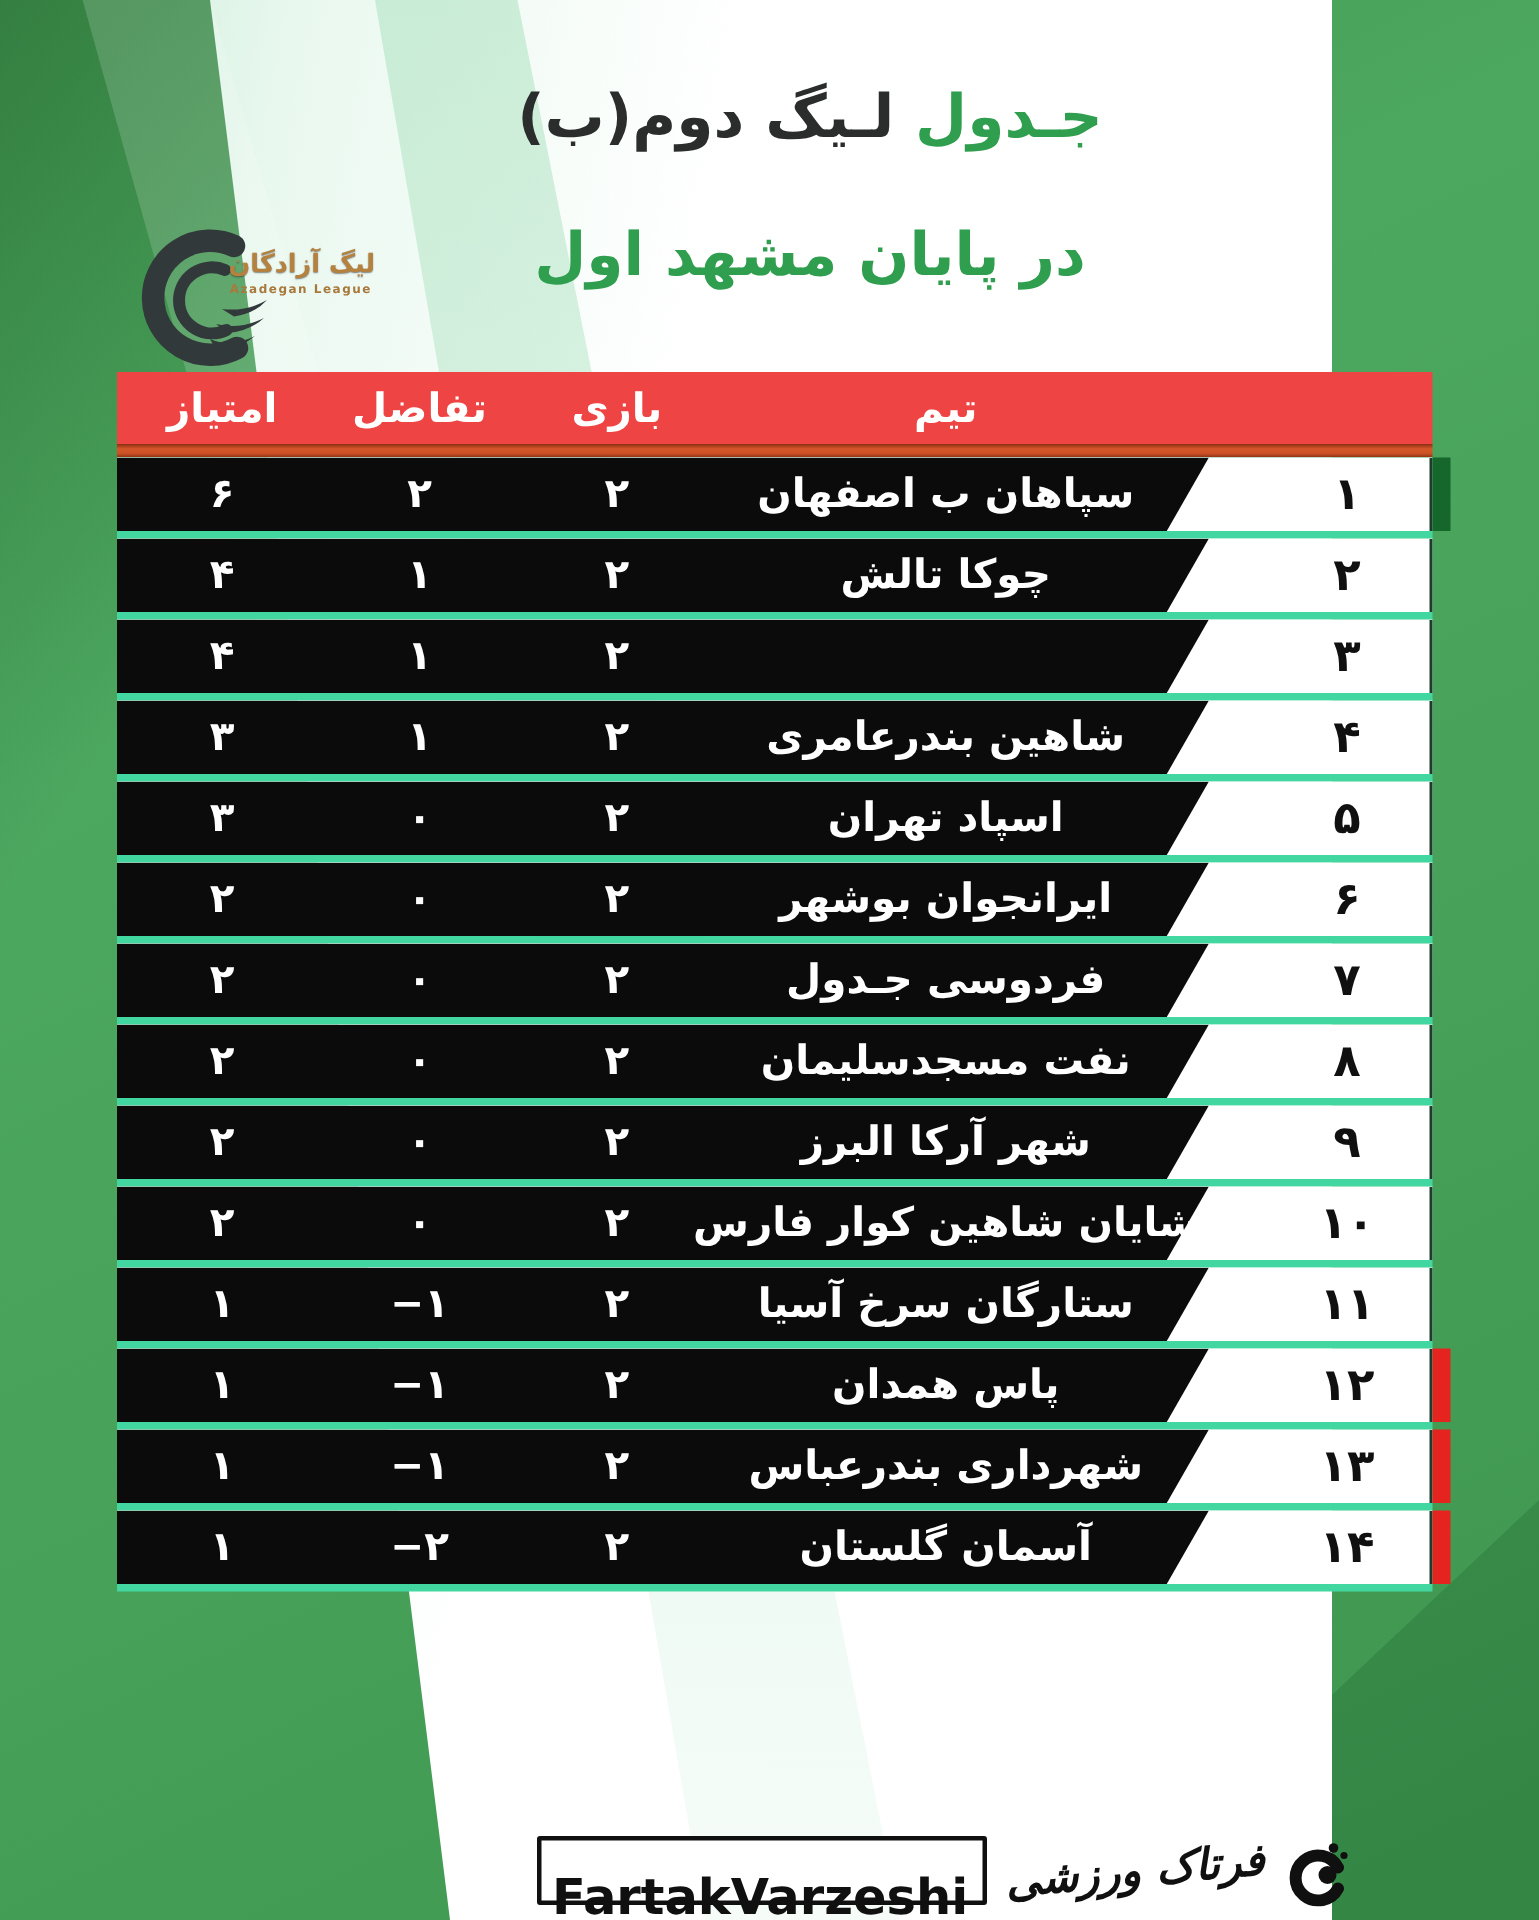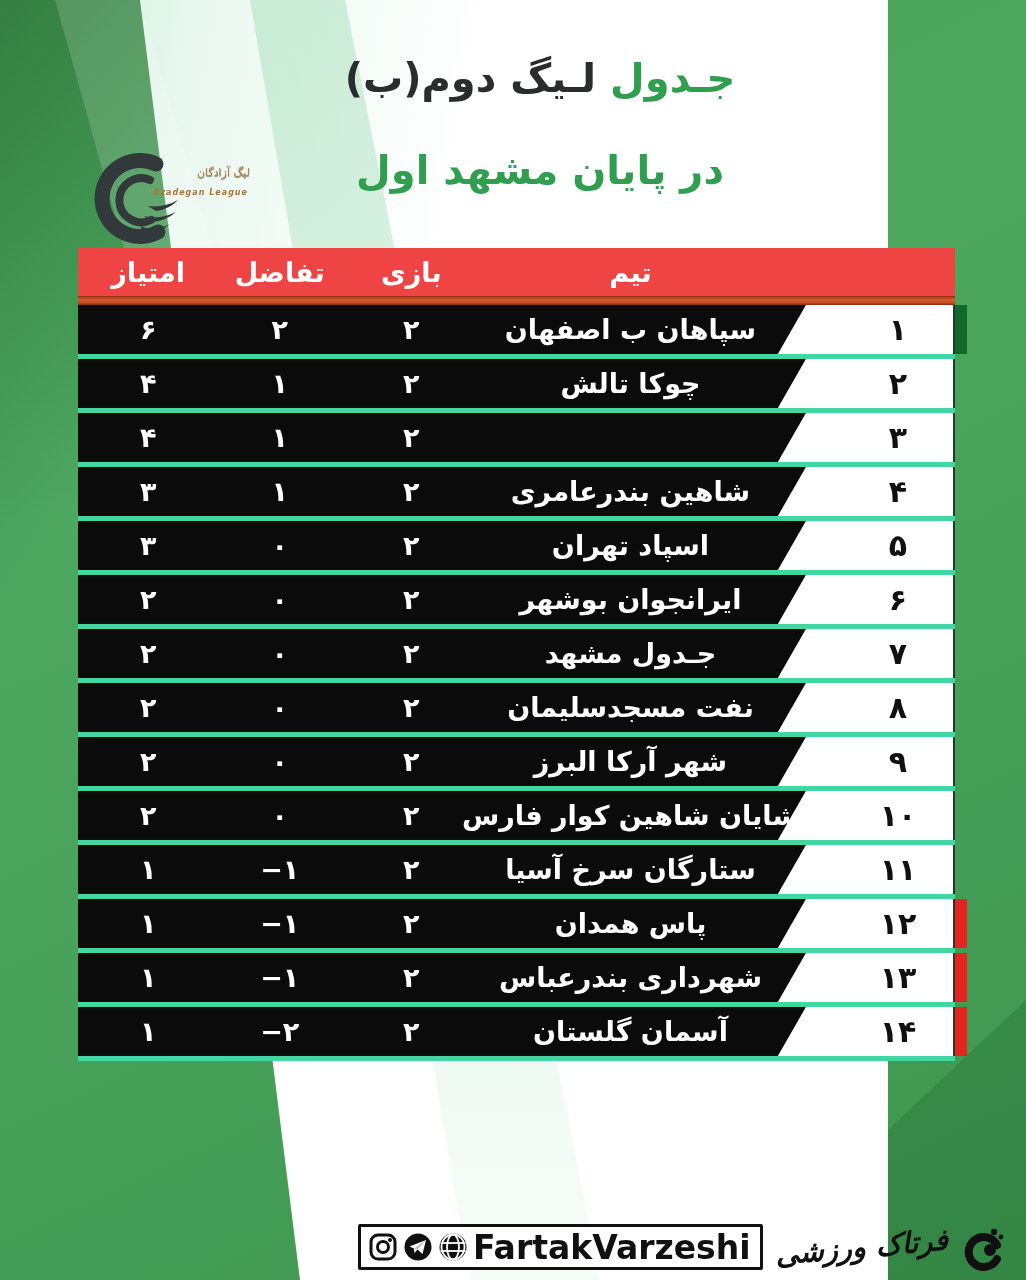--- a/index.html
+++ b/index.html
@@ -21,23 +21,23 @@
     background:linear-gradient(180deg,rgba(170,225,190,.55),rgba(220,245,230,.25));}
   .green-streak{position:absolute;inset:0;
     clip-path:polygon(55px 0,140px 0,265px 430px,175px 430px);
     background:rgba(255,255,255,.16);}
   .br-dark{position:absolute;inset:0;
     clip-path:polygon(888px 1130px,1026px 1000px,1026px 1280px,888px 1280px);
     background:rgba(0,55,20,.16);}
   
   .azadegan{position:absolute;left:82px;top:148px;width:170px;height:102px;}
   .azadegan svg{position:absolute;left:0;top:0;}
-  .az-title{position:absolute;right:2px;top:18px;font-size:11px;font-weight:400;color:#b5813e;
+  .az-title{position:absolute;right:2px;top:18px;font-size:17px;font-weight:700;color:#b5813e;
     text-shadow:0 1px 1px rgba(40,40,40,.55);}
-  .az-sub{position:absolute;right:4px;top:40px;font-size:8px;font-weight:700;color:#a8793d;letter-spacing:1px;font-style:italic;}
+  .az-sub{position:absolute;right:4px;top:40px;font-size:8px;font-weight:700;color:#a8793d;letter-spacing:1px;}
   
   .title{position:absolute;left:225px;top:32px;width:630px;text-align:center;
     font-weight:700;font-size:40px;line-height:92px;white-space:nowrap;}
   .title .green{color:#2f9e4e;}
   .title .dark{color:#2b2d2c;}
   
   .ltable{position:absolute;left:78px;top:248px;width:877px;}
   .thead{position:relative;height:48px;background:#ef4444;}
   .hrule{height:9px;background:linear-gradient(180deg,#8a2e12,#d4562a 35%,#cb5226 70%,#8a2e12);}
   .trow{position:relative;height:54px;background:#42d7a0;}
@@ -52,21 +52,21 @@
   .col-games{left:30%;width:16%;}
   .col-team{left:46%;width:34%;white-space:nowrap;}
   .col-rank{left:87%;width:13%;color:#101010;font-size:30px;font-weight:600;}
   .thead .cell{font-weight:700;}
   .marker{position:absolute;right:-12px;top:0;width:12px;height:49px;}
   .marker-green{background:#15672b;}
   .marker-red{background:#e52420;}
   
   .footer{position:absolute;left:358px;top:1218px;height:58px;display:flex;align-items:center;gap:12px;}
   .social-box{display:flex;align-items:center;gap:5px;border:3px solid #101010;border-radius:2px;
-    background:rgba(255,255,255,.92);padding:3px 10px 3px 7px;height:46px;}
+    background:rgba(255,255,255,.92);padding:3px 10px 3px 7px;height:46px;flex-direction:column;}
   .social-box svg{display:block;}
   .handle{font-size:33px;font-weight:700;color:#101010;letter-spacing:0;}
   .brand-fa{font-size:29px;font-weight:700;font-style:italic;color:#101010;
     transform:rotate(-5deg);white-space:nowrap;}
 </style>
 </head>
 <body>
 
 <div class="canvas">
 
@@ -161,21 +161,21 @@
       <span class="cell col-team">ایرانجوان بوشهر</span>
       <span class="cell col-rank">۶</span>
 
     </div>
         <div class="trow">
       <div class="row-inner"></div>
       <div class="black-bar"></div>
       <span class="cell col-points">۲</span>
       <span class="cell col-diff">۰</span>
       <span class="cell col-games">۲</span>
-      <span class="cell col-team">جـدول مشهد</span>
+      <span class="cell col-team">فردوسی جـدول</span>
       <span class="cell col-rank">۷</span>
 
     </div>
         <div class="trow">
       <div class="row-inner"></div>
       <div class="black-bar"></div>
       <span class="cell col-points">۲</span>
       <span class="cell col-diff">۰</span>
       <span class="cell col-games">۲</span>
       <span class="cell col-team">نفت مسجدسلیمان</span>

